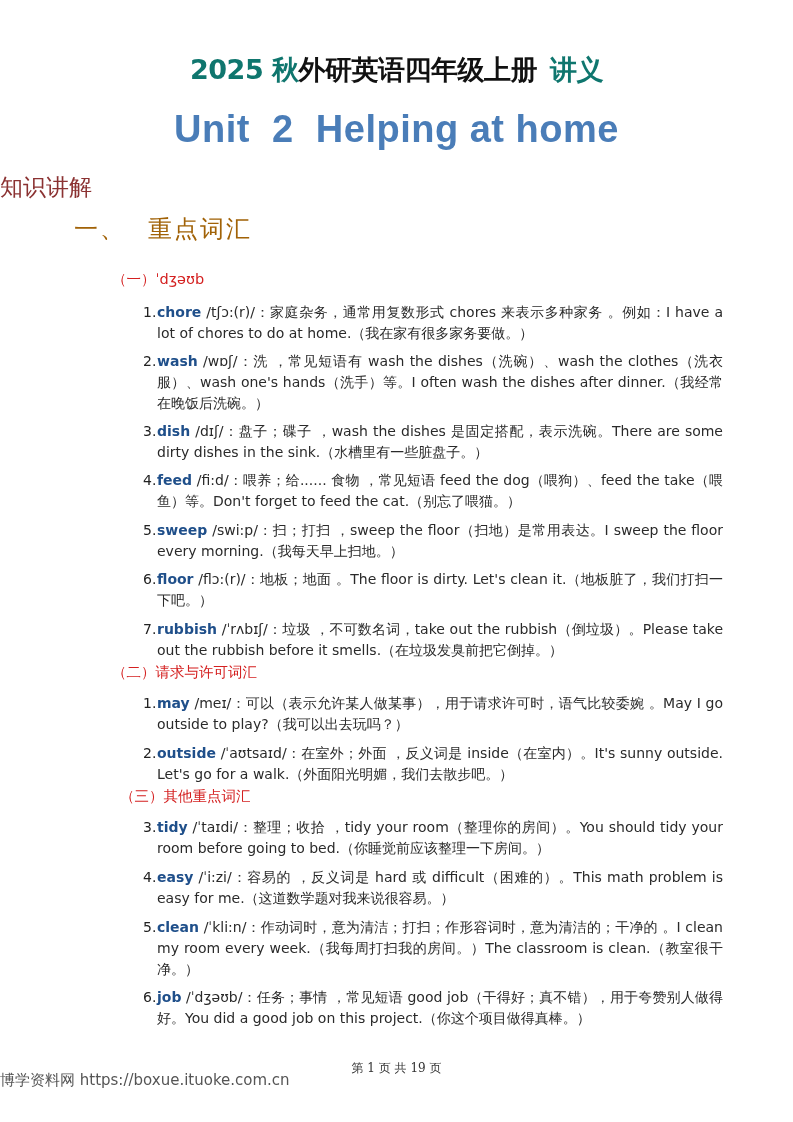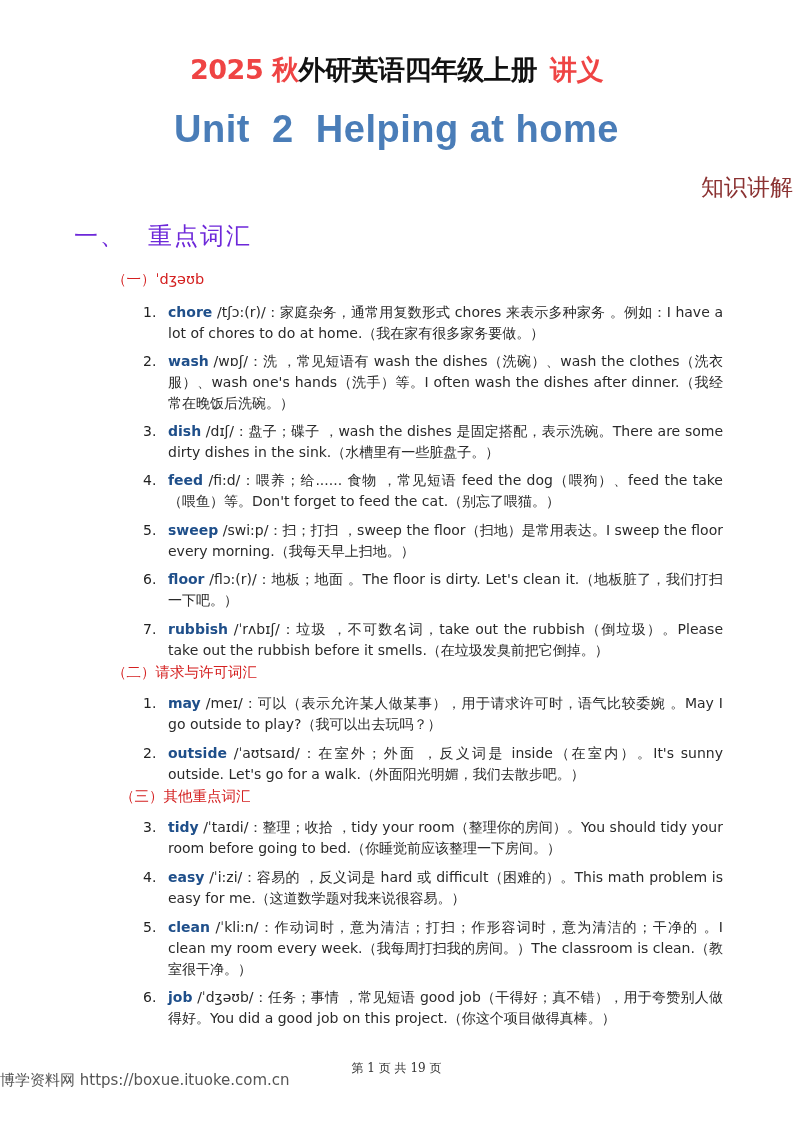--- a/index.html
+++ b/index.html
@@ -1,33 +1,33 @@
 <!DOCTYPE html>
 <html><head>
 <meta charset="utf-8">
 <style>
   html, body { margin: 0; padding: 0; background: #ffffff; }
   body { width: 793px; height: 1122px; position: relative; overflow: hidden;
          font-family: "DejaVu Sans", "Liberation Sans", sans-serif; color: #222; }
   .title { position: absolute; top: 52px; left: 0; width: 793px; text-align: center;
            font-size: 27px; font-weight: bold; letter-spacing: -0.5px; }
-  .title .red { color: #ef4444; }
+  .title .red { color: #0f766e; }
   .title .black { color: #111; margin-top: 13px; }
   .unit { position: absolute; top: 108px; left: 0; width: 793px; text-align: center;
           font-family: "Liberation Sans", sans-serif; font-size: 38px; font-weight: bold;
           color: #4a7db8; letter-spacing: 0.5px; }
-  .subtitle { position: absolute; top: 172px; left: 0; width: 793px; text-align: right;
+  .subtitle { position: absolute; top: 172px; left: 0; width: 793px; text-align: left;
               font-family: "DejaVu Serif", serif; font-size: 23px; color: #8b3232; }
-  .section { position: absolute; top: 220px; left: 74px; font-family: Liberation Mono, monospace;
-             font-size: 24px; color: #6d28d9; letter-spacing: 2px; }
+  .section { position: absolute; top: 213px; left: 74px; font-family: Liberation Mono, monospace;
+             font-size: 24px; color: #a16207; letter-spacing: 2px; }
   .section .num { margin-right: 22px; }
   .subsec { position: absolute; font-size: 14.5px; color: #d42020; }
   .item { position: absolute; left: 143px; width: 580px; font-size: 14px; line-height: 21px; color: #2a2a2a; }
   .item .n { position: absolute; left: 0; top: 0; width: 22px; color: #222; }
-  .item .body { margin-left: 25px; text-align: justify; }
+  .item .body { margin-left: 14px; text-align: justify; }
   .word { color: #1f4f8a; font-weight: bold; }
   .footer-page { position: absolute; top: 1060px; left: 0; width: 793px; text-align: center;
                  font-size: 12px; color: #333; font-family: "DejaVu Serif", serif; }
   .footer-site { position: absolute; top: 1071px; left: 0; width: 698px; 
                  font-size: 15px; color: #555; }
 </style>
 </head>
 <body>
 
 <div class="title">

